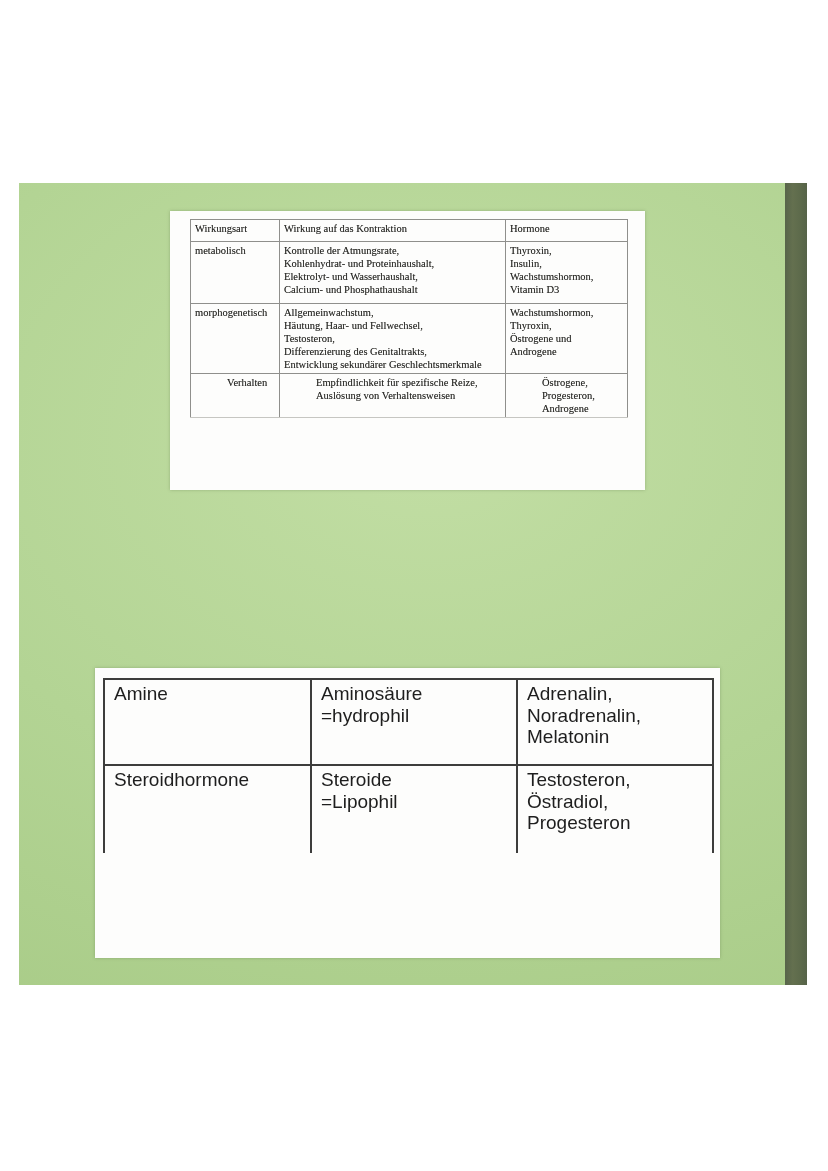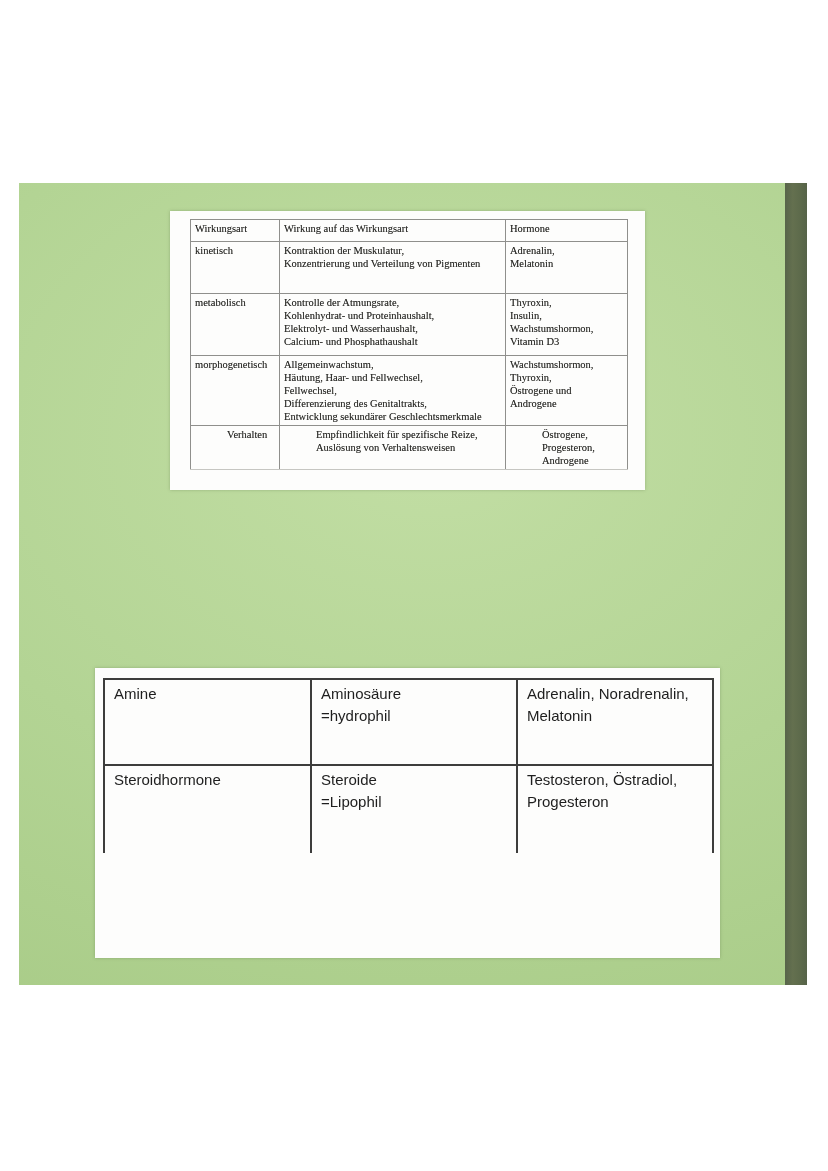--- a/index.html
+++ b/index.html
@@ -58,21 +58,21 @@
   .t1 tr.r-met  { height:62px; }
   .t1 tr.r-mor  { height:70px; }
   .t1 tr.r-ver  { height:44px; }
   .t1 tr.r-ver td { border-bottom:1px solid #c6c6c2;padding-left:36px; }
 
   
   .t2 {
     position:absolute; left:8px; top:10px;
     width:609px;
     font-family:"Liberation Sans", sans-serif;
-    font-size:15px; line-height:21.5px;
+    font-size:19px; line-height:21.5px;
     color:#1e1e1e;
   }
   .t2 td {
     border:2px solid #3d3d3c;
     vertical-align:top; text-align:left;
     padding:3px 9px;
     overflow:hidden;
   }
   .t2 .c1 { width:207px; }
   .t2 .c2 { width:206px; }
@@ -94,35 +94,22 @@
   <section class="panel panel1">
     <table class="t1">
       <colgroup>
           <col class="c1">
           <col class="c2">
           <col class="c3">
         </colgroup>
       <tbody>
           <tr class="hdr">
         <th>Wirkungsart</th>
-        <th>Wirkung auf das Wirkungsart</th>
+        <th>Wirkung auf das Kontraktion</th>
         <th>Hormone</th>
-      </tr>
-      <tr class="r-kin">
-        <td>
-              <span class="ln">kinetisch</span>
-            </td>
-        <td>
-          <span class="ln">Kontraktion der Muskulatur,</span>
-          <span class="ln">Konzentrierung und Verteilung von Pigmenten</span>
-        </td>
-        <td>
-          <span class="ln">Adrenalin,</span>
-          <span class="ln">Melatonin</span>
-        </td>
       </tr>
       <tr class="r-met">
         <td>
               <span class="ln">metabolisch</span>
             </td>
         <td>
           <span class="ln">Kontrolle der Atmungsrate,</span>
           <span class="ln">Kohlenhydrat- und Proteinhaushalt,</span>
           <span class="ln">Elektrolyt- und Wasserhaushalt,</span>
           <span class="ln">Calcium- und Phosphathaushalt</span>
@@ -134,21 +121,21 @@
           <span class="ln">Vitamin D3</span>
         </td>
       </tr>
       <tr class="r-mor">
         <td>
               <span class="ln">morphogenetisch</span>
             </td>
         <td>
           <span class="ln">Allgemeinwachstum,</span>
           <span class="ln">Häutung, Haar- und Fellwechsel,</span>
-          <span class="ln">Fellwechsel,</span>
+          <span class="ln">Testosteron,</span>
           <span class="ln">Differenzierung des Genitaltrakts,</span>
           <span class="ln">Entwicklung sekundärer Geschlechtsmerkmale</span>
         </td>
         <td>
           <span class="ln">Wachstumshormon,</span>
           <span class="ln">Thyroxin,</span>
           <span class="ln">Östrogene und</span>
           <span class="ln">Androgene</span>
         </td>
       </tr>

